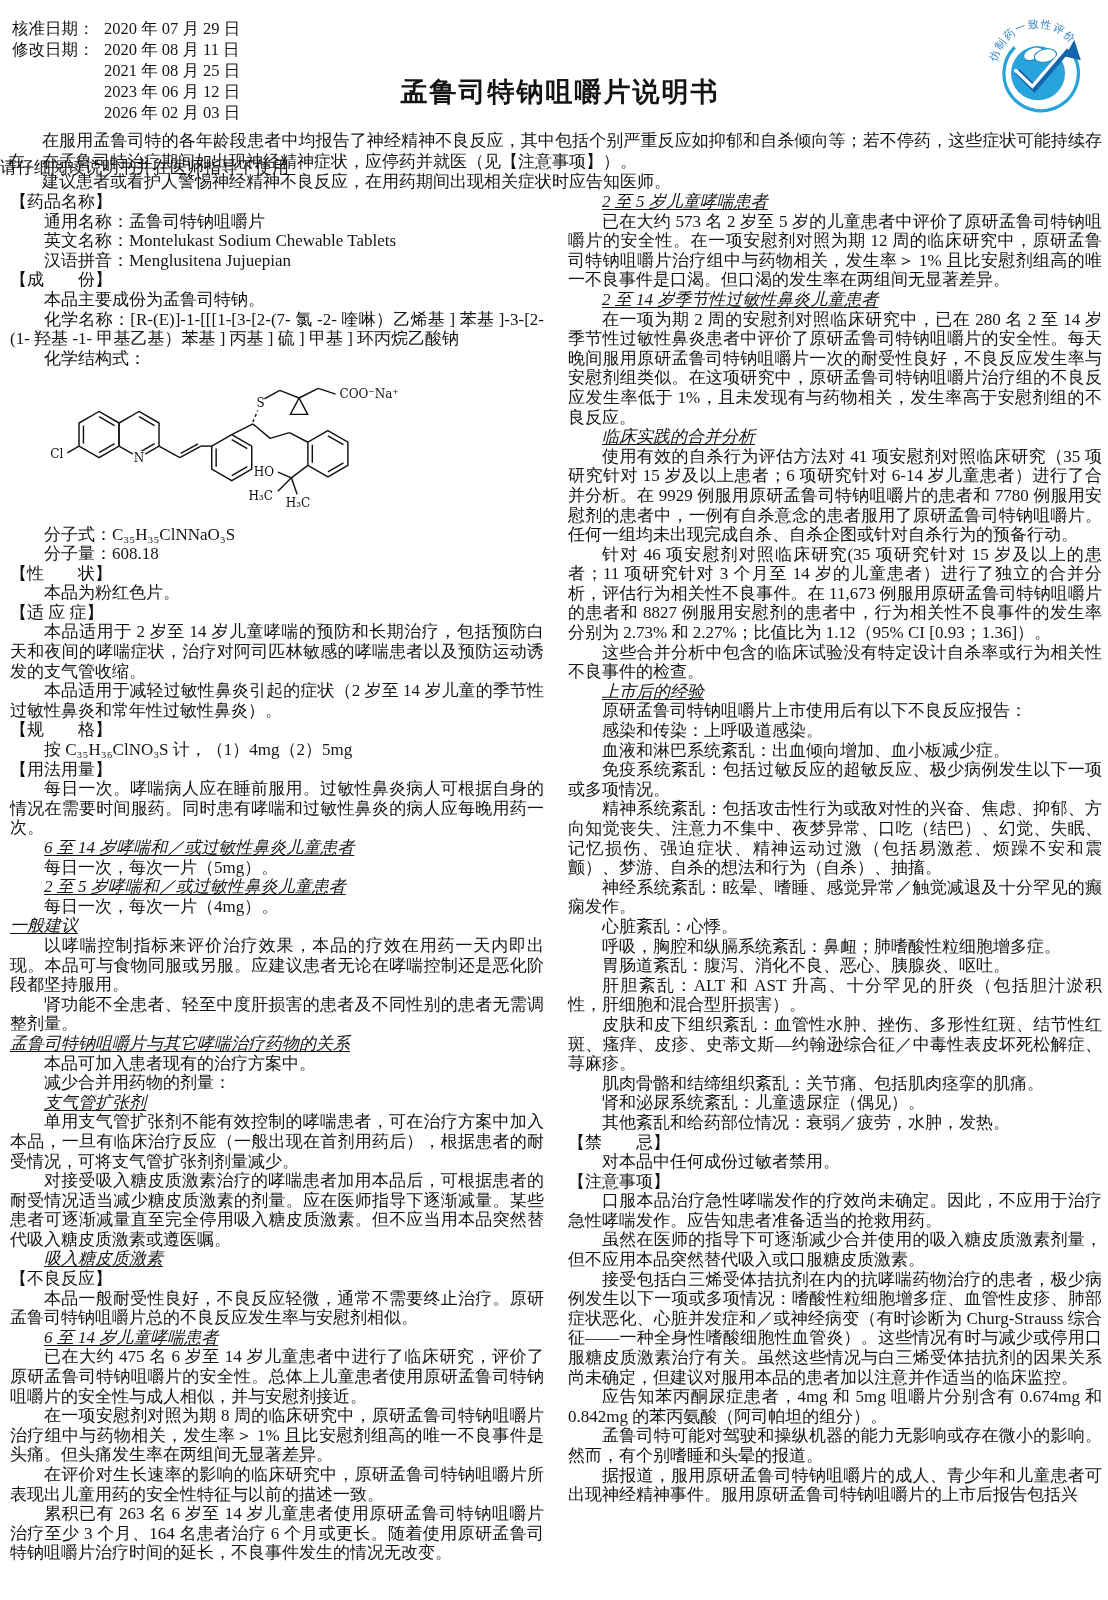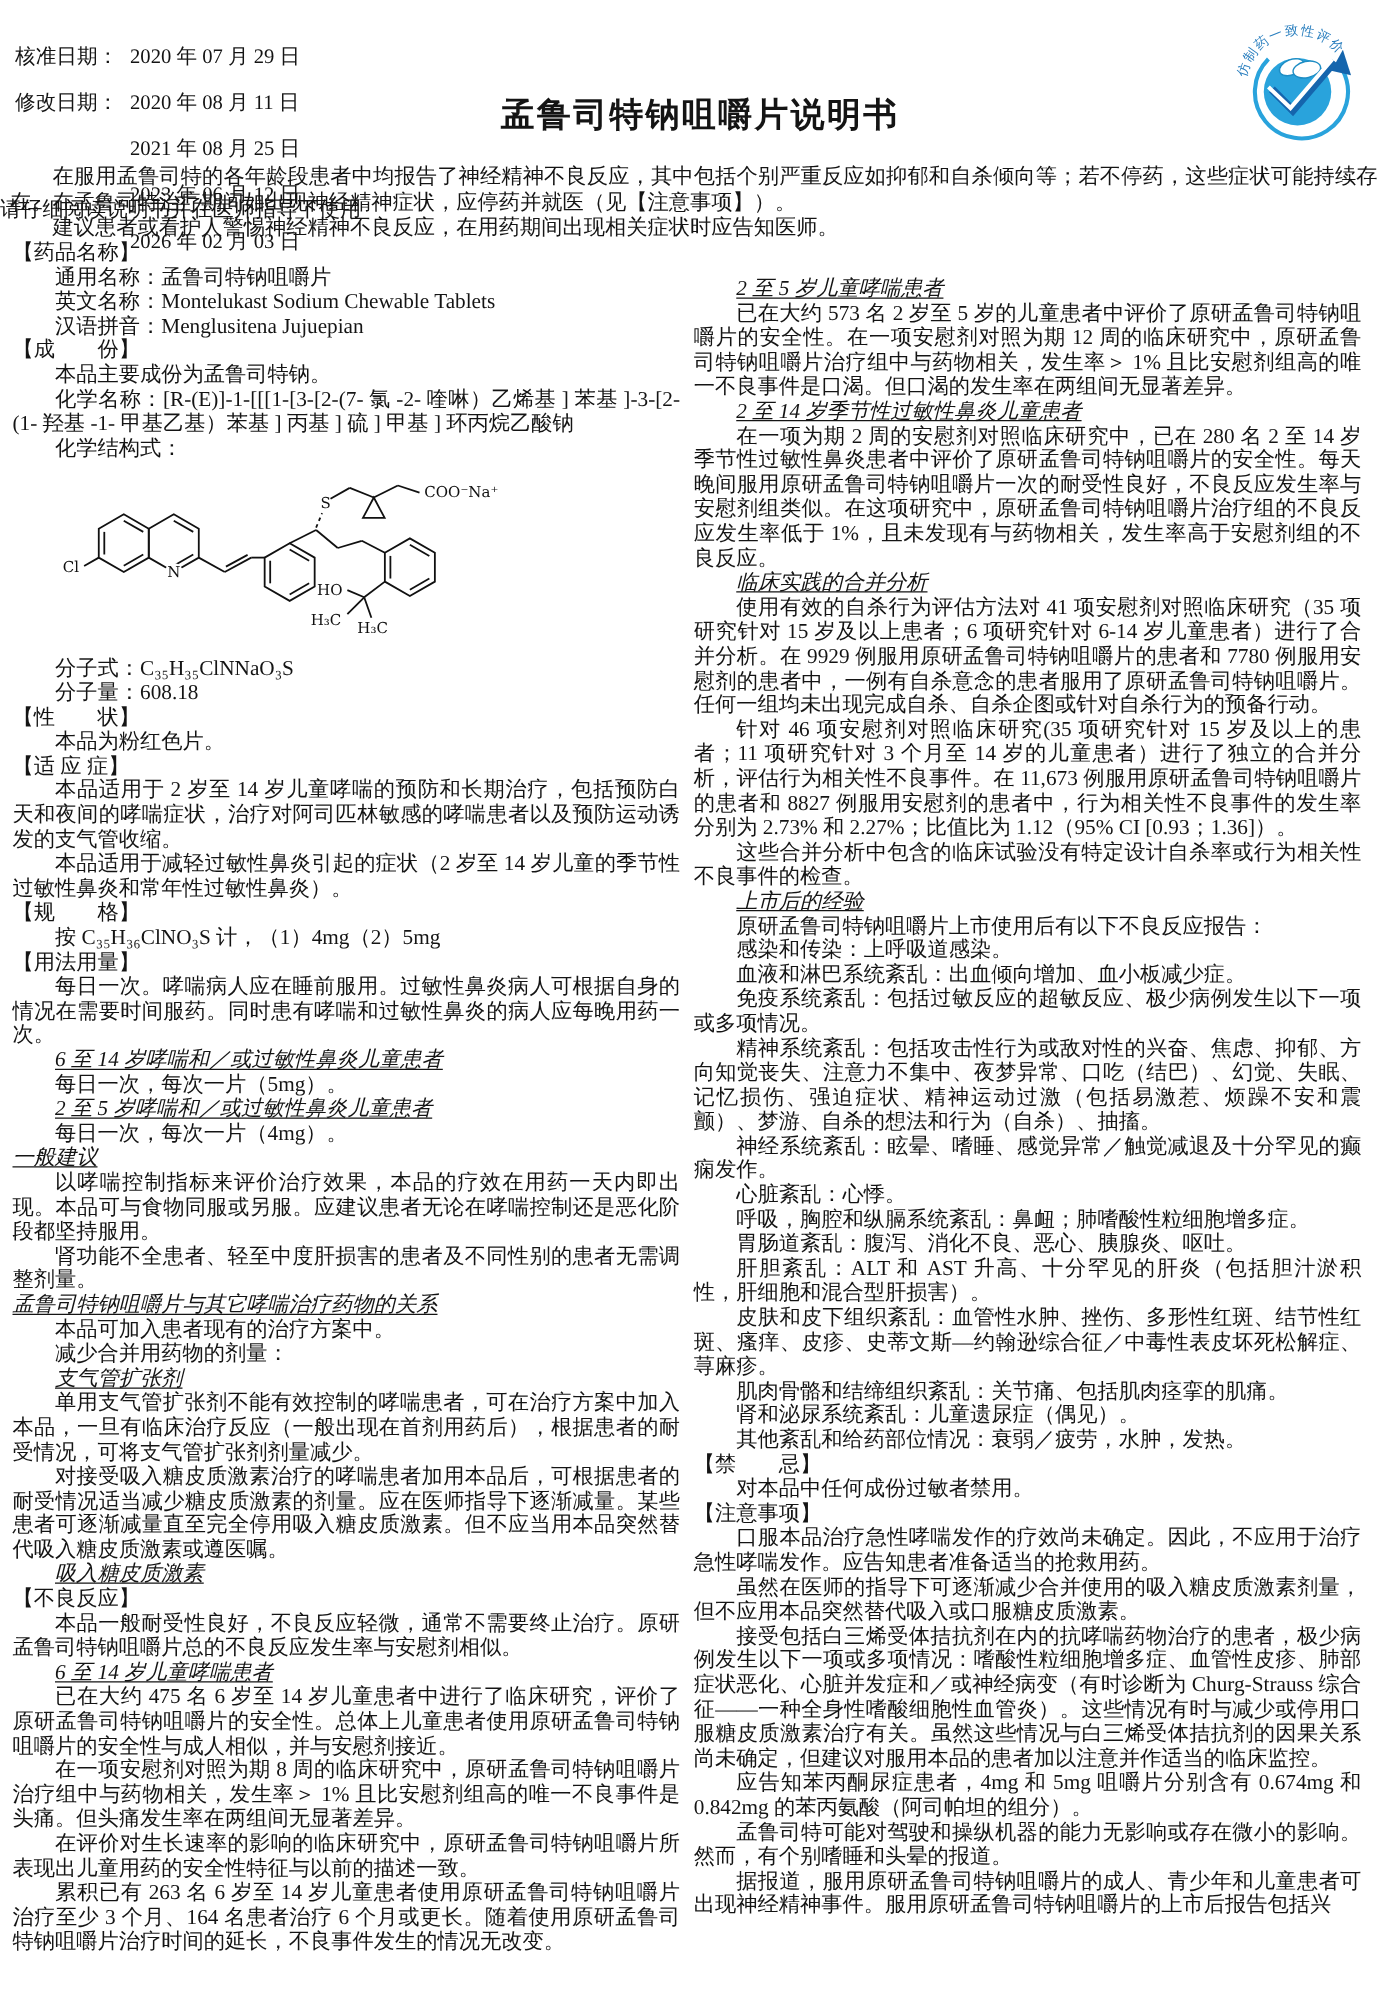--- a/index.html
+++ b/index.html
@@ -1,31 +1,31 @@
 <!DOCTYPE html>
 <html><head>
 <meta charset="utf-8">
 <style>
   html,body{margin:0;padding:0;background:#e8e8e8;}
   #page{position:relative;width:1108px;height:1600px;background:#ffffff;overflow:hidden;
         font-family:"Liberation Serif","DejaVu Serif",serif;color:#141414;}
   
   #header{position:relative;height:192px;}
   #dates{position:absolute;left:12px;top:18px;font-size:16.5px;line-height:21px;}
-  #dates .row{display:flex;margin-top:16px;}
+  #dates .row{display:flex;}
   #dates .lbl{width:92px;}
   #title{position:absolute;left:12px;right:0;top:74px;text-align:center;
          font-size:27px;font-weight:bold;letter-spacing:2px;}
   #subtitle{position:absolute;left:0;right:0;top:110px;text-align:left;font-size:17px;margin-top:46px;}
   #warning{position:absolute;left:8px;right:6px;top:131px;font-weight:normal;
            font-size:17px;line-height:20.5px;text-align:justify;}
   #warning p{margin:0;text-indent:2em;}
   #logo{position:absolute;right:16px;top:10px;width:108px;height:108px;}
   
-  #cols{display:flex;gap:11px;padding:0 10px;align-items:center;}
+  #cols{display:flex;gap:24px;padding:0 10px;}
   .col{flex:0 0 534px;width:534px;font-size:17px;line-height:19.6px;}
   .blk{margin:0;}
   .p{text-indent:2em;text-align:justify;}
   .h{text-align:left;}
   .sub{text-indent:2em;font-style:italic;text-decoration:underline;text-underline-offset:2px;}
   .sub0{font-style:italic;text-decoration:underline;text-underline-offset:2px;}
   
   #structure-fig{margin:5px 0 5px 14px;width:452px;}
   #structure-fig svg{display:block;}
   .bond{stroke:#111;stroke-width:1.5;fill:none;}

